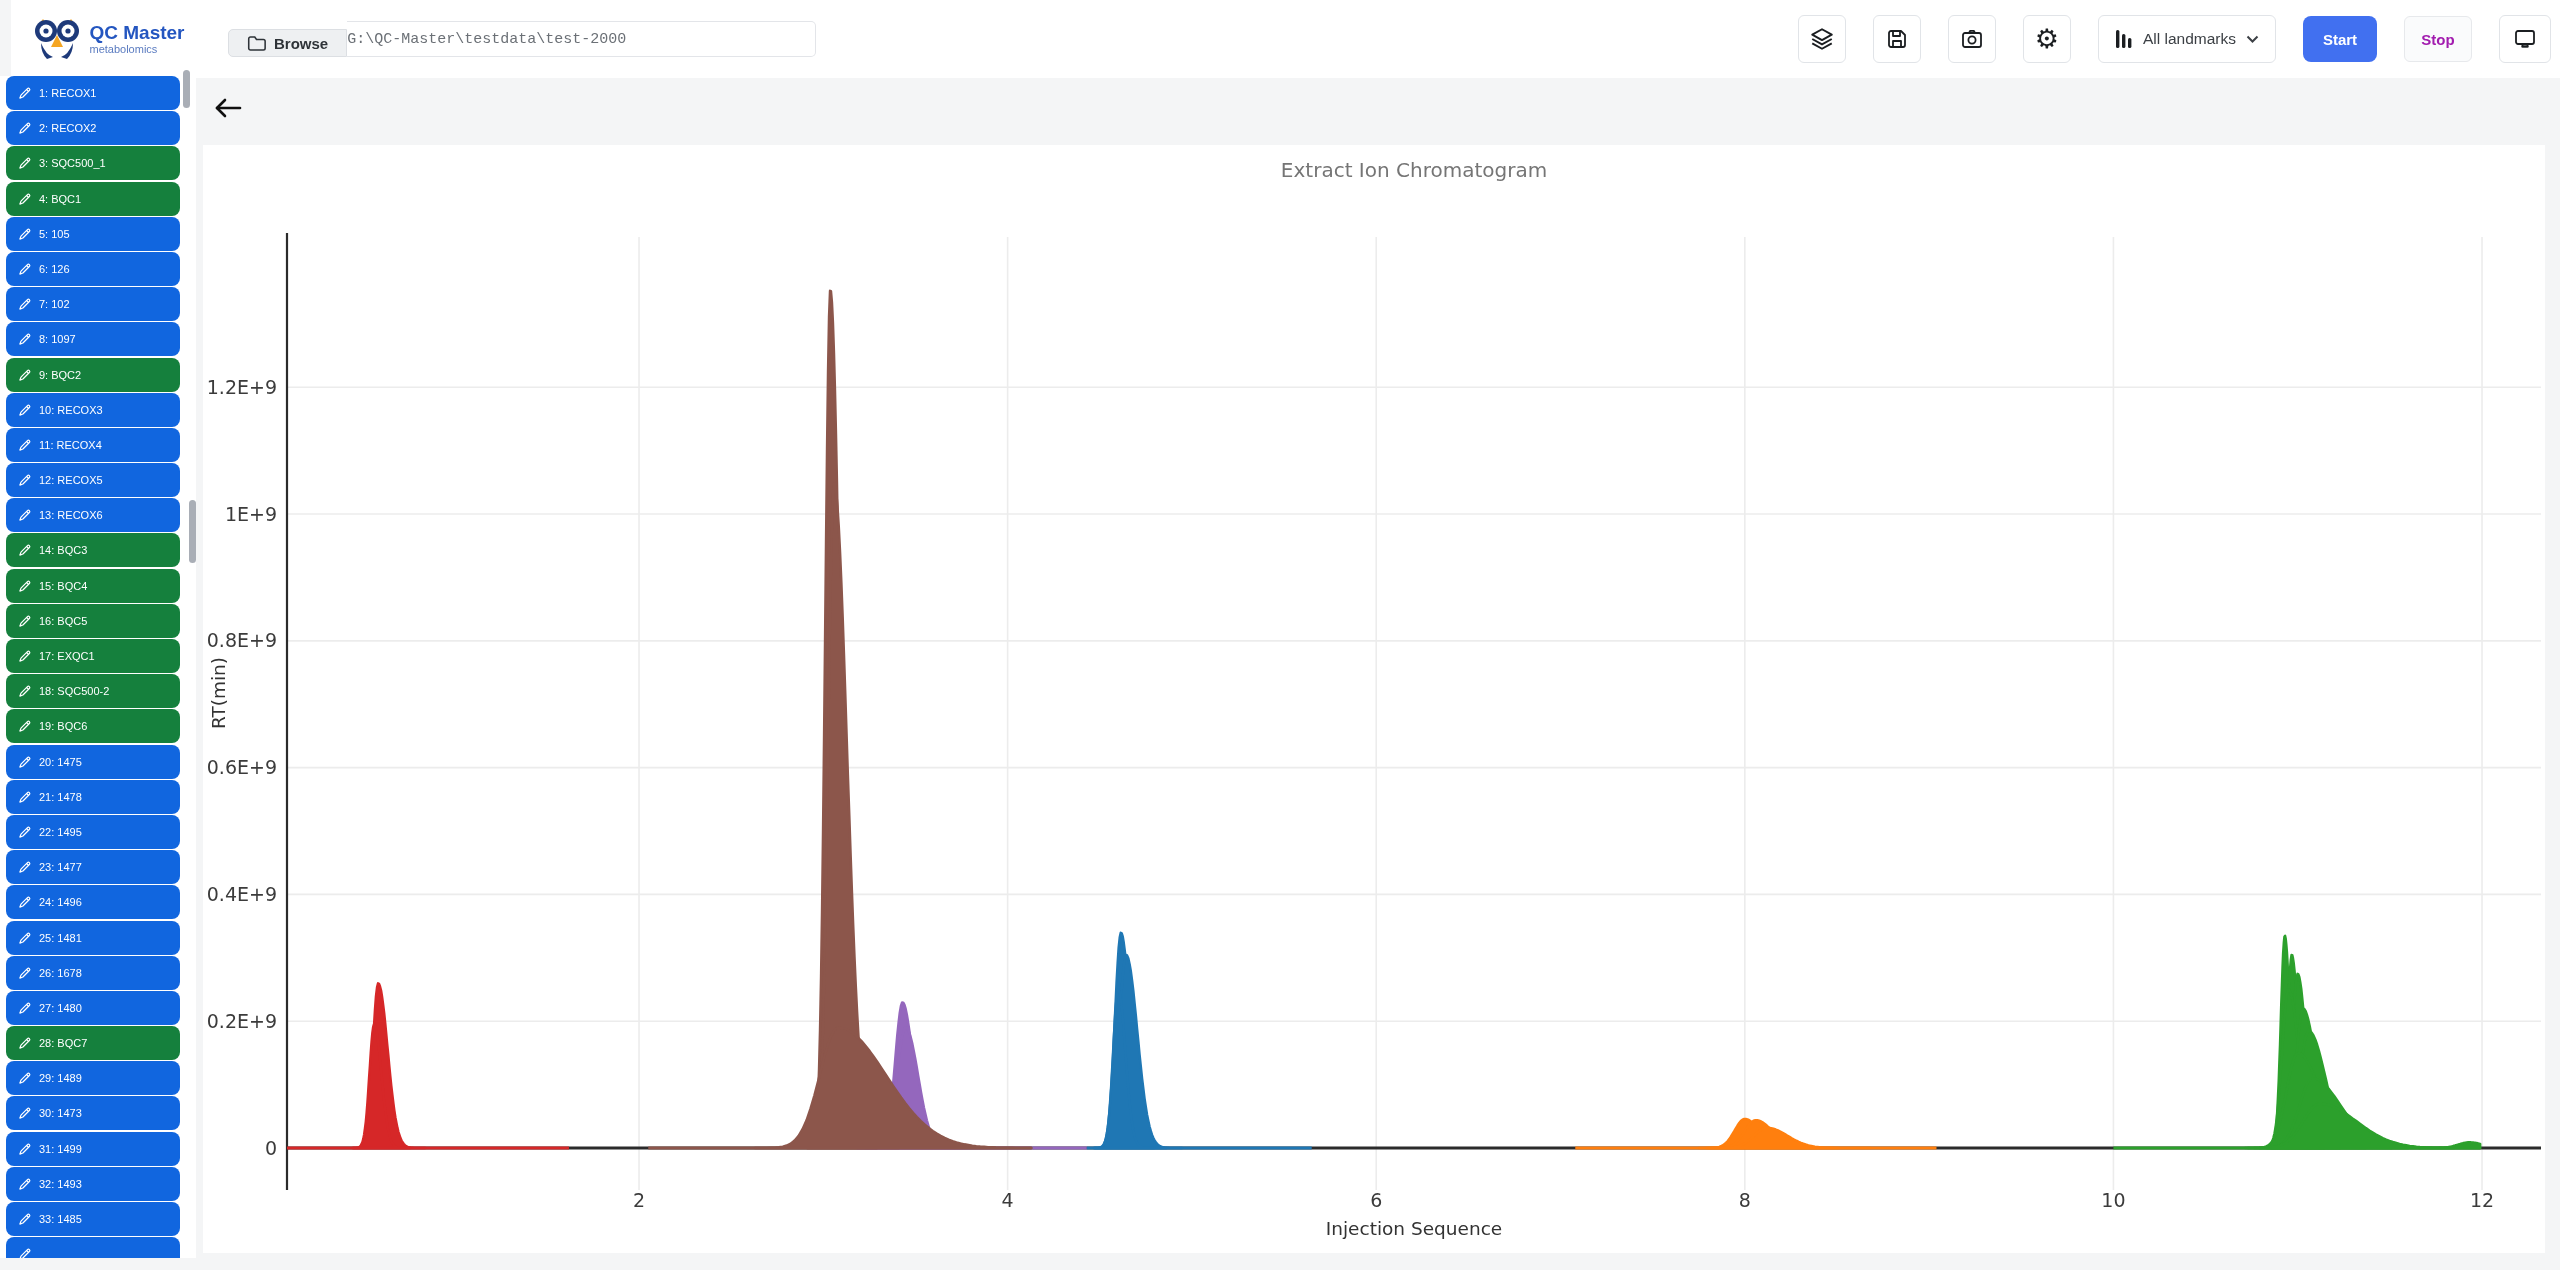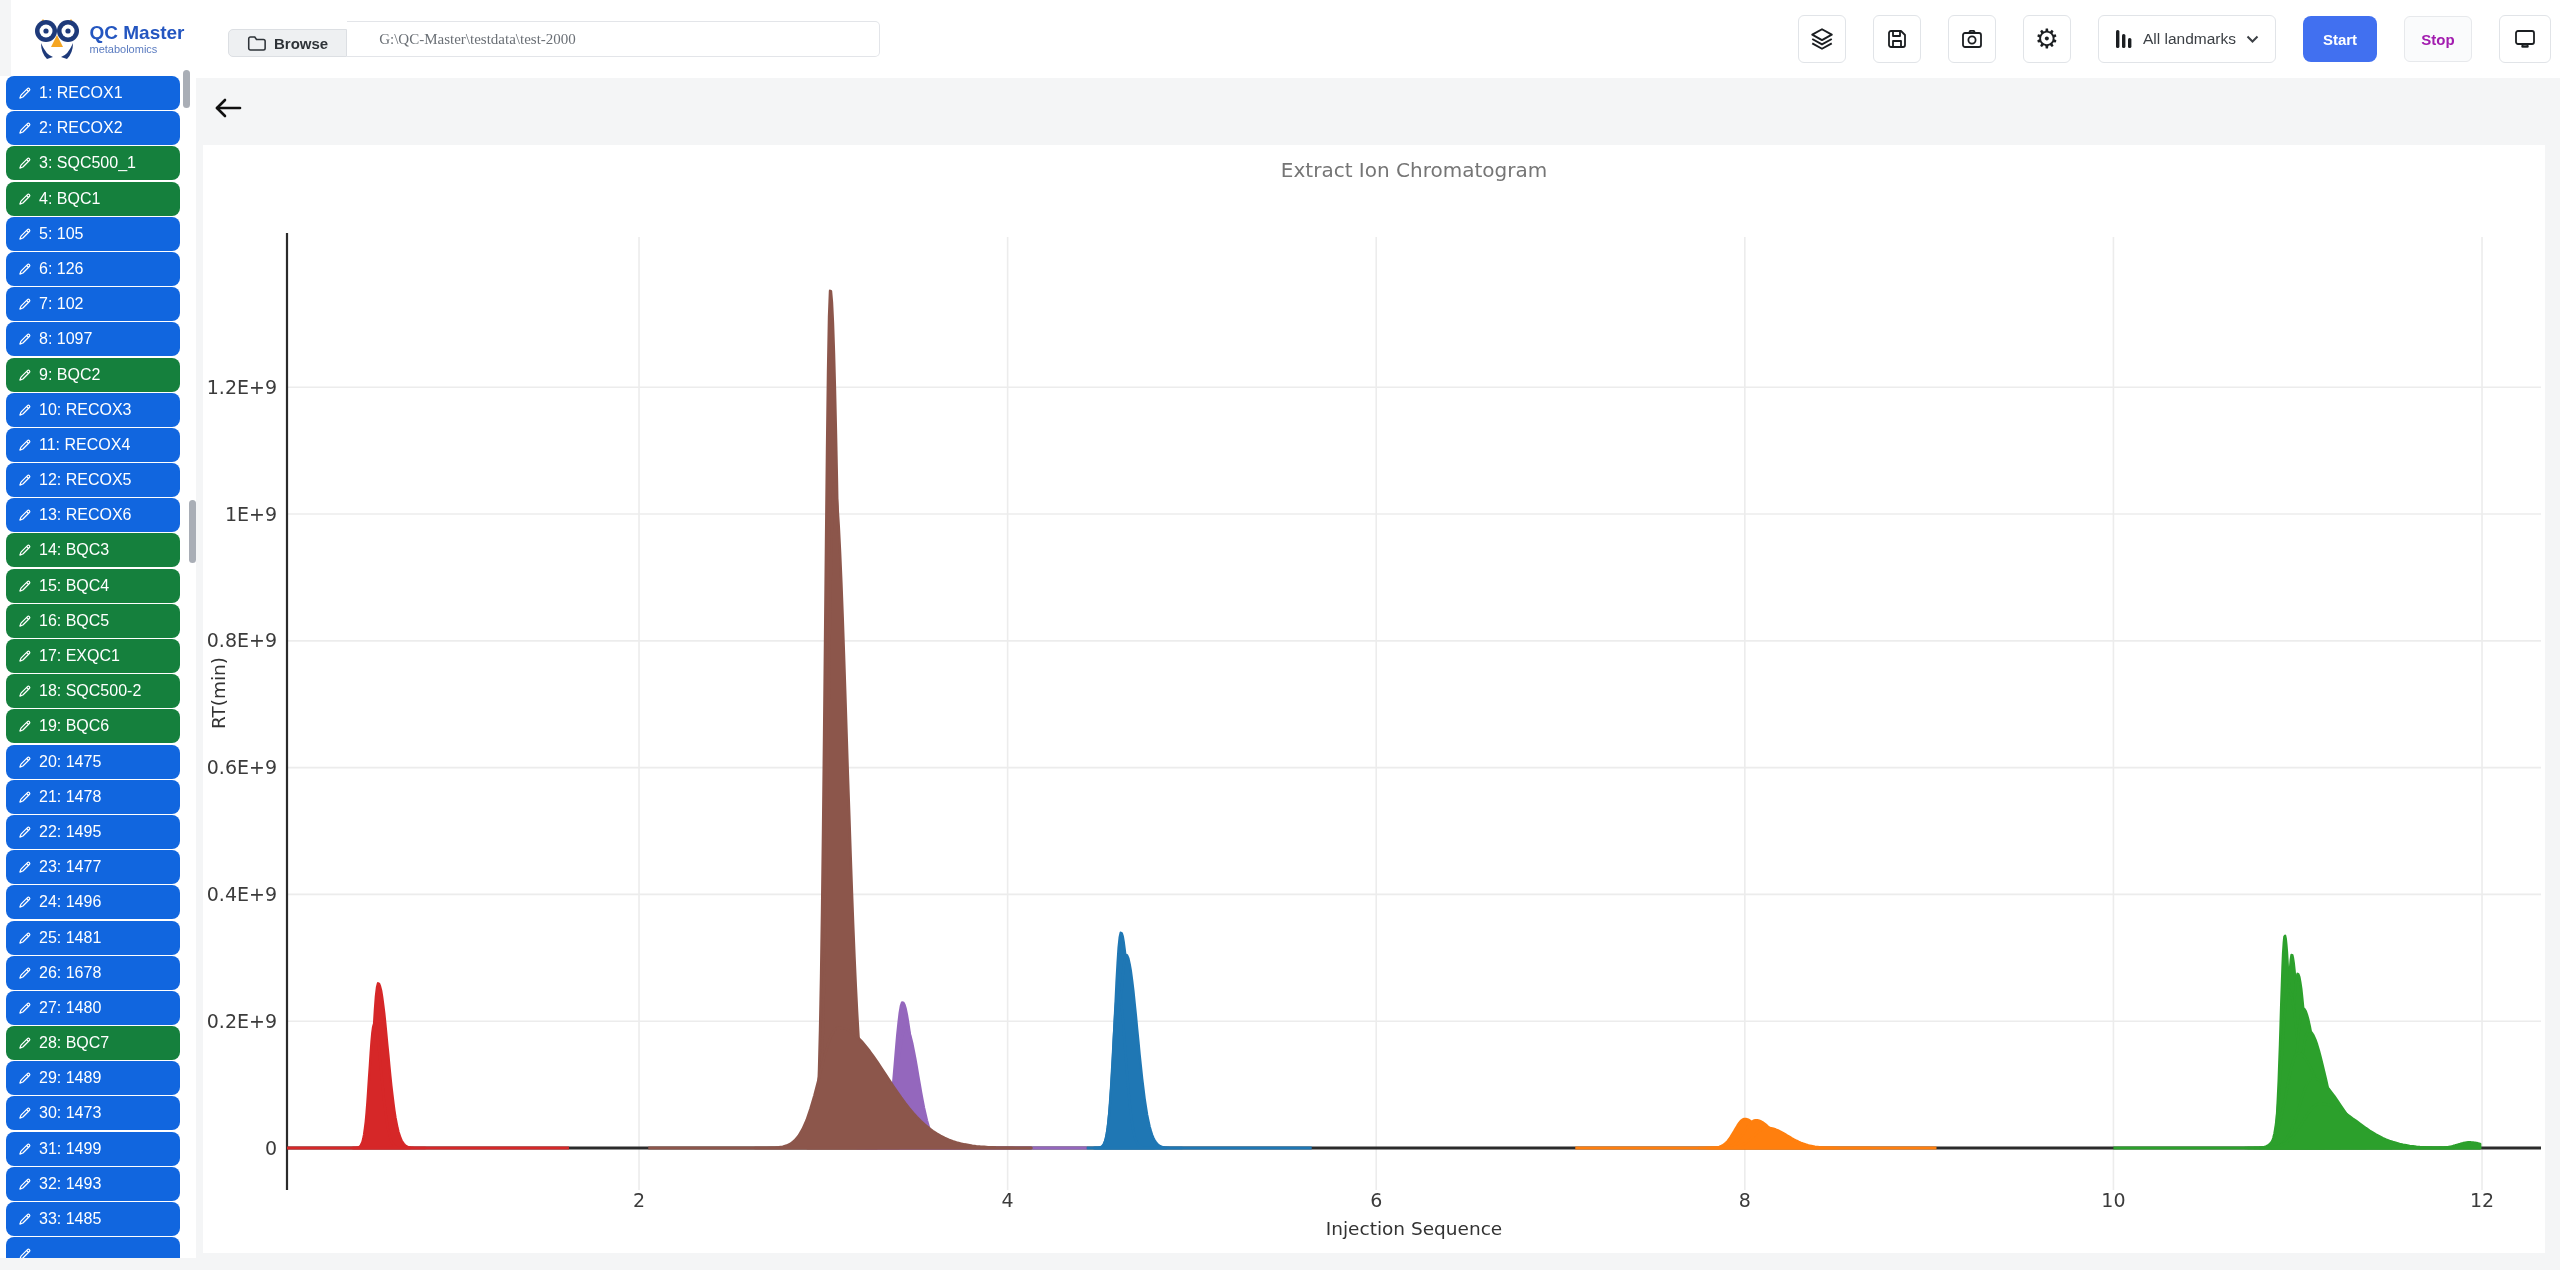--- a/index.html
+++ b/index.html
@@ -7,36 +7,36 @@
   
   .header{position:absolute;left:11px;top:0;width:2560px;height:78px;background:#ffffff;
     display:flex;align-items:center;}
   .logo{width:196px;display:flex;align-items:center;justify-content:center;gap:8px;flex:0 0 auto;}
   .logo-text .t1{font-size:19px;font-weight:bold;color:#2456c0;line-height:20px;}
   .logo-text .t2{font-size:11px;color:#5a7bc0;line-height:12px;}
   .browse-group{display:flex;height:36px;margin-left:21px;flex:0 0 auto;}
   .browse-btn{display:flex;align-items:center;gap:8px;background:#eef0f2;border:1px solid #dcdfe3;
     border-radius:5px 0 0 5px;padding:0 18px;font-size:15px;font-weight:bold;color:#2e3338;cursor:pointer;margin-top:8px;}
   .path-input{width:468px;height:34px;border:1px solid #e3e5e9;border-left:none;border-radius:0 5px 5px 0;
-    padding:0 32px;font-size:15px;color:#6b7076;font-family:Liberation Serif, serif;outline:none;}
+    padding:0 0;font-size:15px;color:#6b7076;font-family:Liberation Mono, monospace;outline:none;}
   .spacer{flex:1 1 auto;}
   .right-tools{display:flex;align-items:center;gap:27px;margin-right:20px;flex:0 0 auto;}
   .icon-btn{width:46px;height:46px;background:#fff;border:1px solid #e1e4e8;border-radius:6px;
     display:flex;align-items:center;justify-content:center;color:#1b1e21;cursor:pointer;font-size:24px;}
   .dropdown{height:46px;background:#fff;border:1px solid #e1e4e8;border-radius:6px;display:flex;
     align-items:center;gap:10px;padding:0 16px;cursor:pointer;}
   .dropdown .lbl{font-size:15.5px;font-weight:normal;color:#3c4045;}
   .btn{height:46px;border-radius:6px;border:none;font-size:15px;font-weight:bold;cursor:pointer;
     font-family:"Liberation Sans",sans-serif;}
   .btn.start{width:74px;background:#4170f0;color:#fff;border-radius:8px;}
   .btn.stop{width:68px;background:#fafbfc;border:1px solid #e7e9ec;color:#a21caf;}
   
   .sidebar{position:absolute;left:0;top:76px;width:196px;height:1182px;background:#fff;overflow:hidden;}
   .pill{width:174px;height:34px;margin:0 0 1.2px 6px;border-radius:8px;display:flex;align-items:center;
-    gap:7px;padding-left:12px;box-sizing:border-box;color:#fff;font-size:16px;cursor:pointer;}
+    gap:7px;padding-left:12px;box-sizing:border-box;color:#fff;font-size:11px;cursor:pointer;}
   .pill.blue{background:#1166df;}
   .pill.orange{background:#15803d;}
   .pill .pen{flex:0 0 auto;display:flex;}
   .sb-bottom{position:absolute;left:0;top:1258px;width:196px;height:12px;background:#f4f5f6;}
   .thumb{position:absolute;width:7px;border-radius:4px;background:#a9aeb6;}
   
   .main{position:absolute;left:196px;top:78px;width:2364px;height:1192px;background:#f4f5f6;}
   .back{position:absolute;left:14px;top:14px;width:36px;height:32px;display:flex;align-items:center;
     justify-content:center;color:#111;cursor:pointer;}
   .card{position:absolute;left:7px;top:67px;width:2342px;height:1108px;background:#ffffff;}

